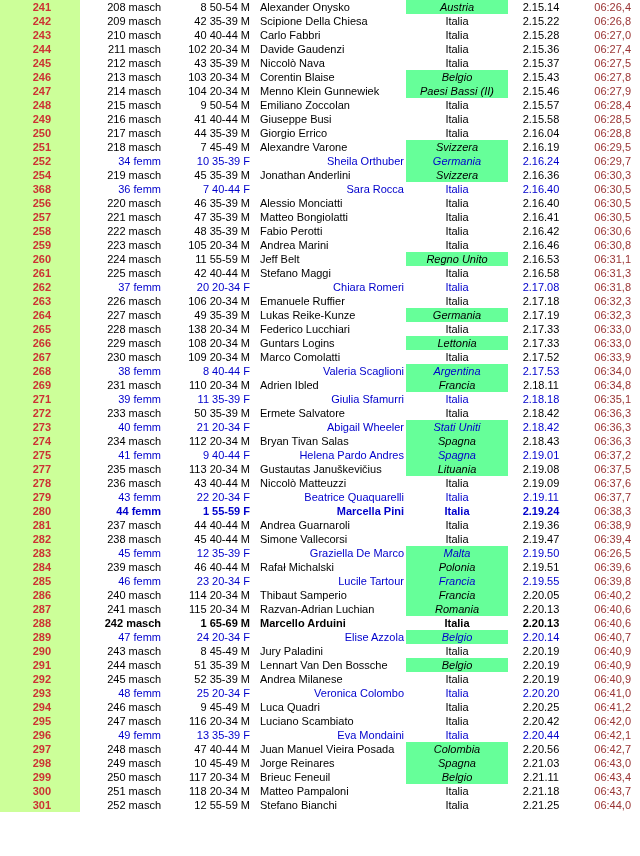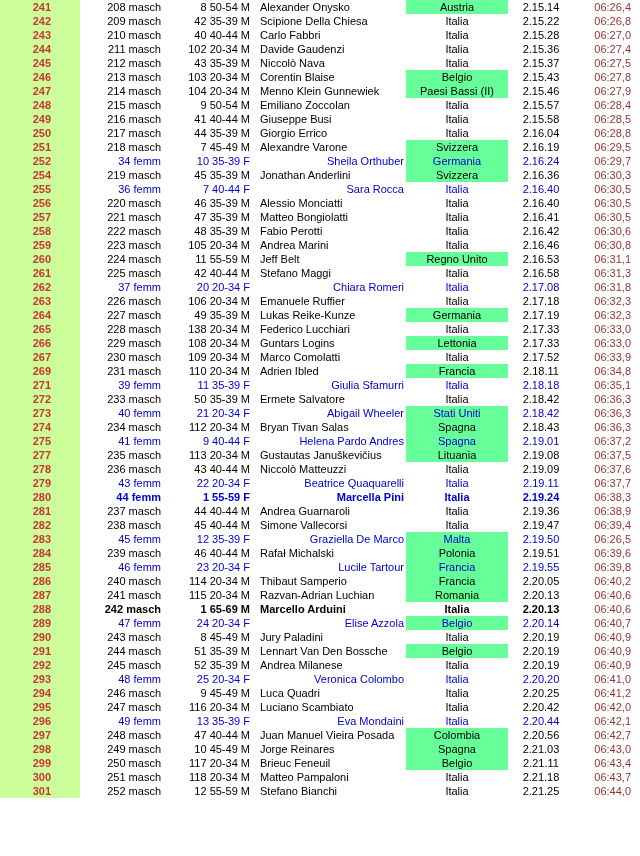--- a/index.html
+++ b/index.html
@@ -18,21 +18,21 @@
     text-align:right;padding-right:29px;
   }
   
   .c-grank{text-align:right;padding-right:7px;}
   .c-cat{text-align:right;padding-right:4px;}
   
   .c-name{text-align:left;padding-left:6px;}
   .femm .c-name{text-align:right;padding-right:2px;padding-left:0;}
   
   .c-country{text-align:center;}
-  .c-country.hl{background:#66ff99;}
+  .c-country.hl{background:#66ff99;font-style:italic;}
   
   .c-time{text-align:center;}
   .c-pace{text-align:right;padding-right:9px;color:#993333;}
   
   .femm .c-grank,.femm .c-cat,.femm .c-name,
   .femm .c-country,.femm .c-time{color:#0000cc;}
   
   .bold .c-grank,.bold .c-cat,.bold .c-name,
   .bold .c-country,.bold .c-time{font-weight:bold;}
 </style>
@@ -161,21 +161,21 @@
       <tr>
     <td class="c-pos">254</td>
     <td class="c-grank">219 masch</td>
     <td class="c-cat">45 35-39 M</td>
     <td class="c-name">Jonathan Anderlini</td>
     <td class="c-country hl">Svizzera</td>
     <td class="c-time">2.16.36</td>
     <td class="c-pace">06:30,3</td>
   </tr>
       <tr class="femm">
-    <td class="c-pos">255</td>
+    <td class="c-pos">368</td>
     <td class="c-grank">36 femm</td>
     <td class="c-cat">7 40-44 F</td>
     <td class="c-name">Sara Rocca</td>
     <td class="c-country">Italia</td>
     <td class="c-time">2.16.40</td>
     <td class="c-pace">06:30,5</td>
   </tr>
       <tr>
     <td class="c-pos">256</td>
     <td class="c-grank">220 masch</td>
@@ -277,20 +277,29 @@
   </tr>
       <tr>
     <td class="c-pos">267</td>
     <td class="c-grank">230 masch</td>
     <td class="c-cat">109 20-34 M</td>
     <td class="c-name">Marco Comolatti</td>
     <td class="c-country">Italia</td>
     <td class="c-time">2.17.52</td>
     <td class="c-pace">06:33,9</td>
   </tr>
+      <tr class="femm">
+    <td class="c-pos">268</td>
+    <td class="c-grank">38 femm</td>
+    <td class="c-cat">8 40-44 F</td>
+    <td class="c-name">Valeria Scaglioni</td>
+    <td class="c-country hl">Argentina</td>
+    <td class="c-time">2.17.53</td>
+    <td class="c-pace">06:34,0</td>
+  </tr>
       <tr>
     <td class="c-pos">269</td>
     <td class="c-grank">231 masch</td>
     <td class="c-cat">110 20-34 M</td>
     <td class="c-name">Adrien Ibled</td>
     <td class="c-country hl">Francia</td>
     <td class="c-time">2.18.11</td>
     <td class="c-pace">06:34,8</td>
   </tr>
       <tr class="femm">

